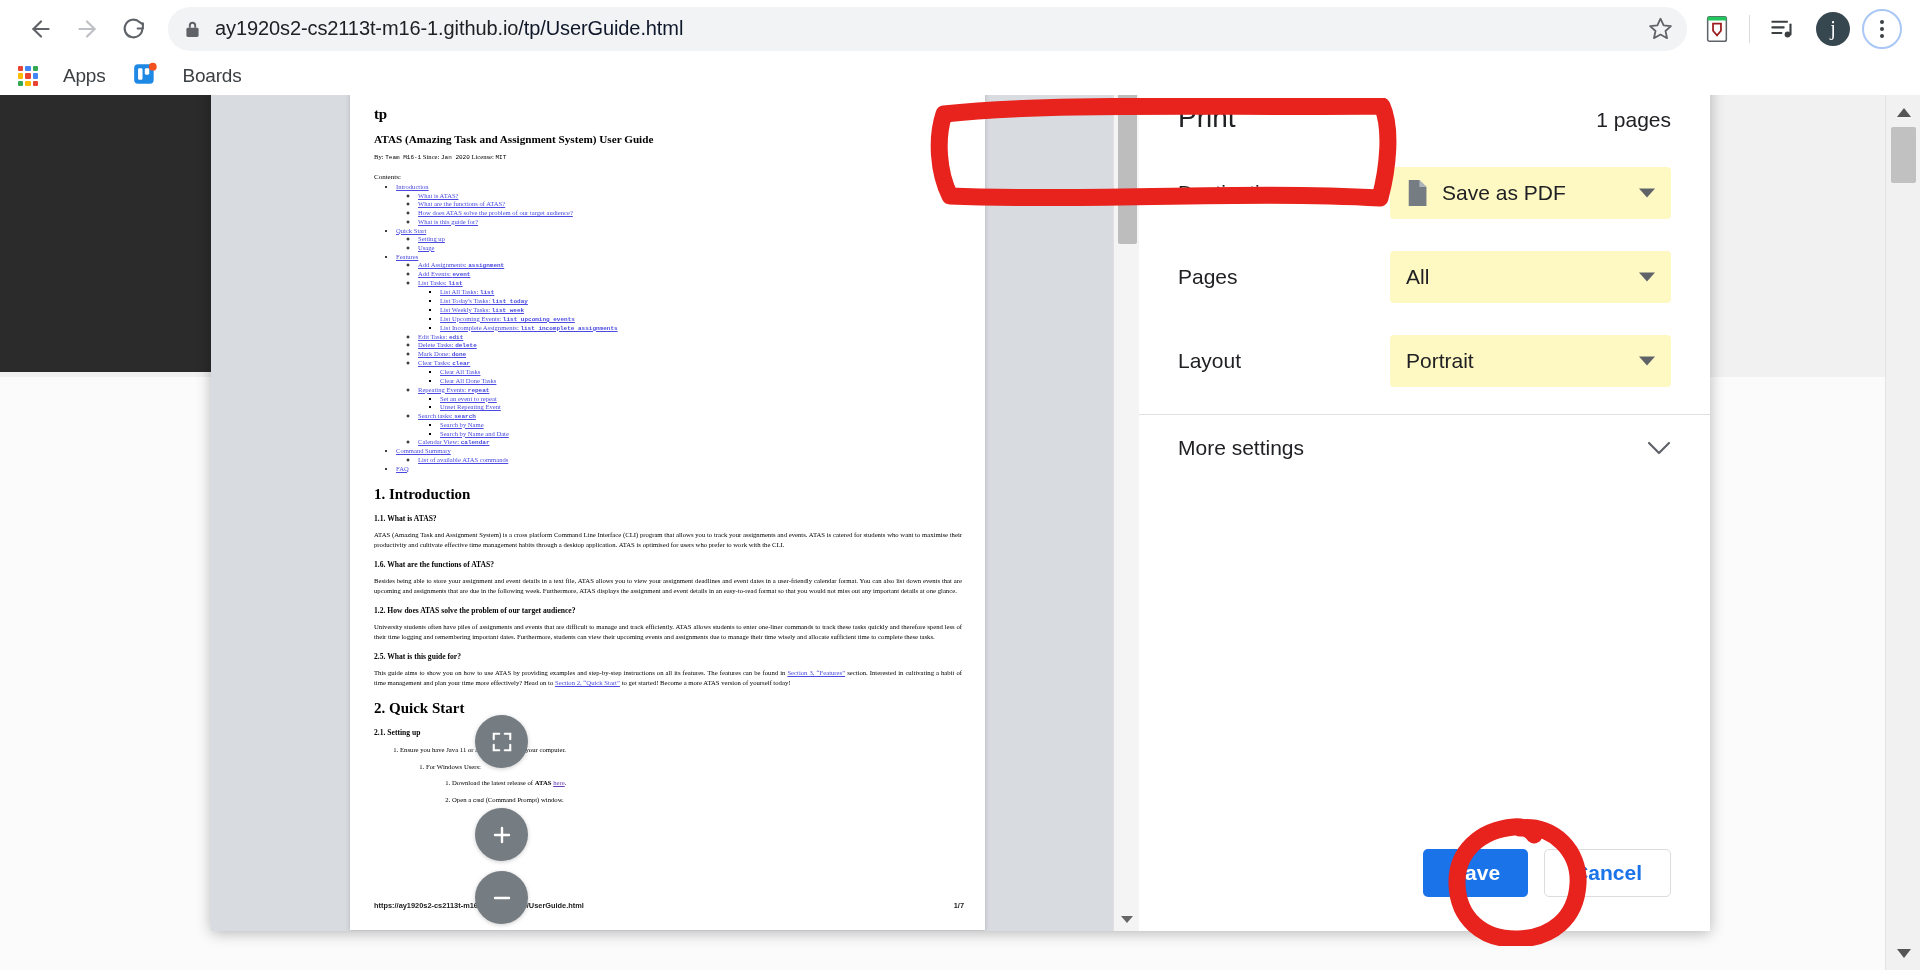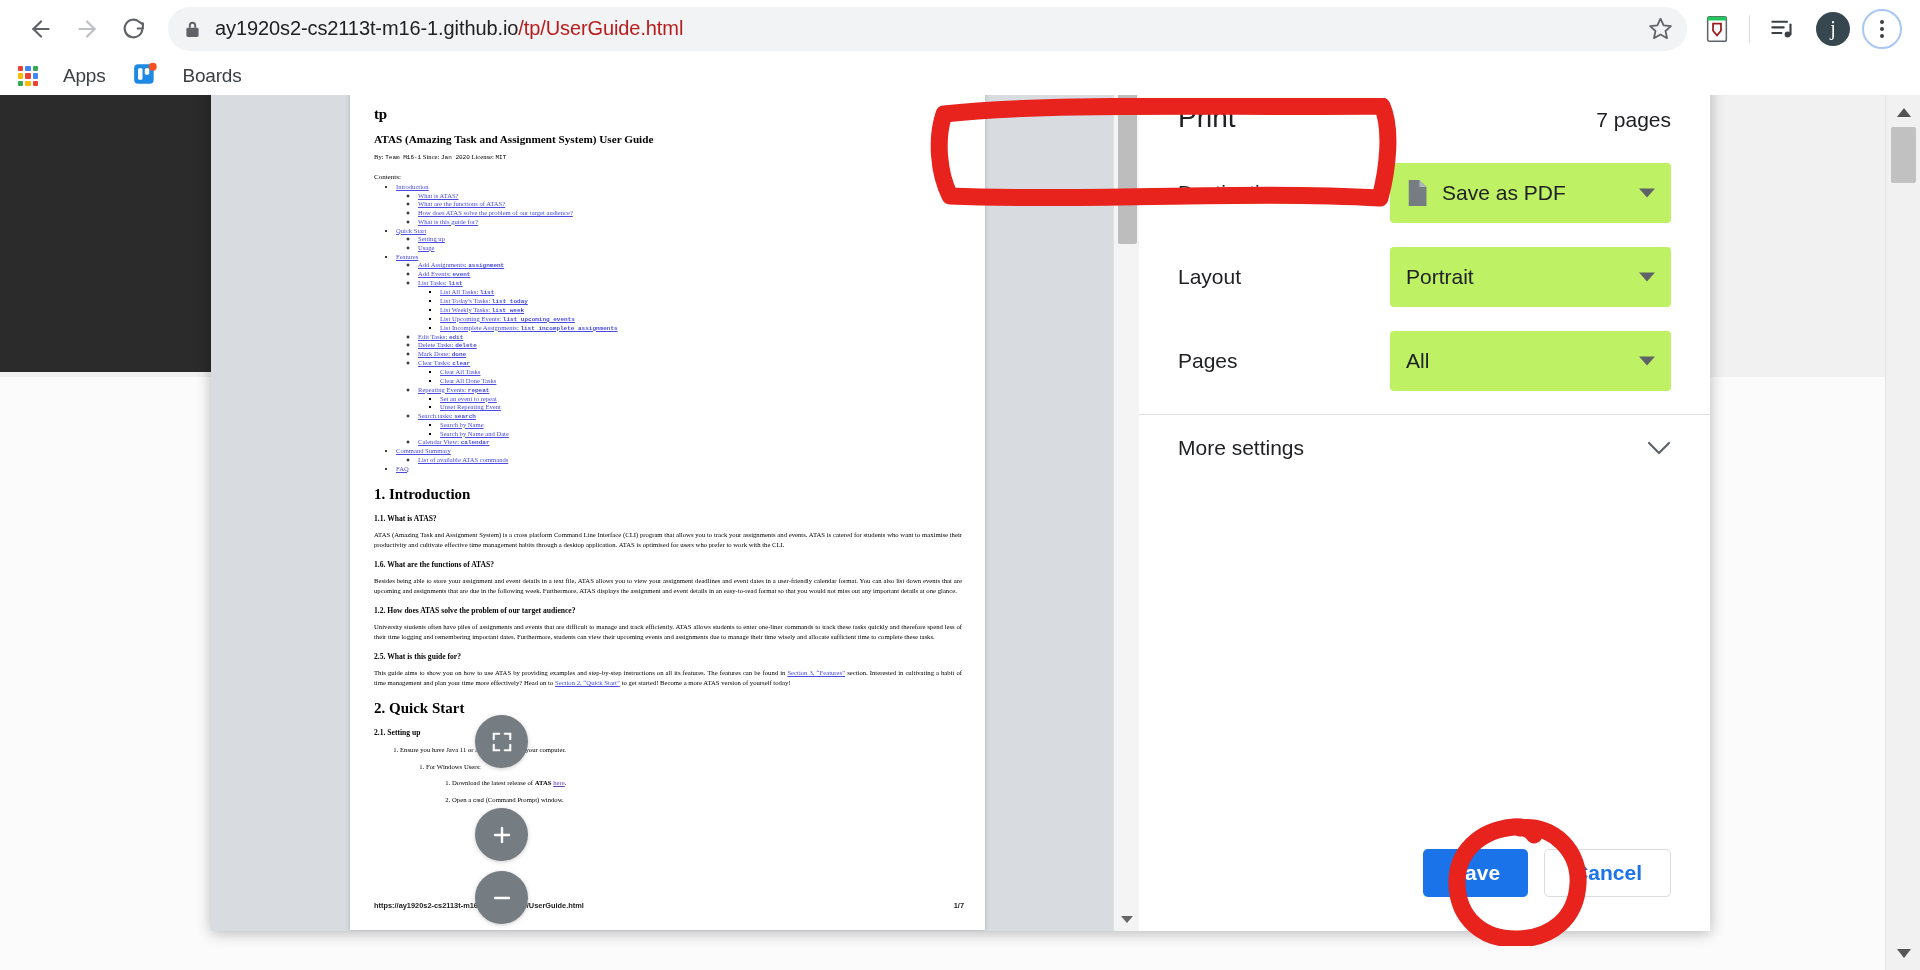--- a/index.html
+++ b/index.html
@@ -34,21 +34,21 @@
     background: #f1f3f4; border-radius: 22px;
     display: flex; align-items: center; padding: 0 16px;
     min-width: 0;
   }
   .lock { width: 17px; height: 20px; margin-right: 14px; flex: 0 0 auto; }
   .url {
     font-size: 20px; color: #202124; white-space: nowrap;
     overflow: hidden; text-overflow: ellipsis;
     letter-spacing: -0.1px;
   }
-  .url .dim { color: #b91c1c; }
+  .url .dim { color: #0f172a; }
 
   .star { width: 46px; height: 46px; display:flex; align-items:center; justify-content:center; color:#5f6368; margin-left:-56px; z-index:2;}
   .ext-icon { width: 40px; height: 40px; margin-left: 14px; display:flex; align-items:center; justify-content:center; flex:0 0 auto;}
   .chrome-sep { width:1px; height:28px; background:#dadce0; margin:0 12px; flex:0 0 auto;}
   .media-icon { width: 40px; height:40px; display:flex; align-items:center; justify-content:center; color:#3c4043; flex:0 0 auto;}
   .avatar {
     width: 34px; height: 34px; border-radius: 50%;
     background: #37474f; color: #fff; font-size: 20px;
     display:flex; align-items:center; justify-content:center;
     margin-left: 14px; flex:0 0 auto; font-family:"Liberation Serif", serif;
@@ -200,21 +200,21 @@
   .set-count { font-size:21px; color:#202124; }
 
   .set-rows { padding: 0 39px; }
   .set-row {
     display:flex; align-items:center; justify-content:space-between;
     height: 66px; margin-top: 18px;
   }
   .set-row:first-child { margin-top: 26px; }
   .set-label { font-size:21px; color:#202124; }
   .select {
-    width: 281px; height:60px; background:#bef264; border-radius:4px;
+    width: 281px; height:52px; background:#fef9c3; border-radius:4px;
     display:flex; align-items:center; padding:1px 16px; position:relative;
   }
   .select .sel-text { font-size:21px; color:#202124; }
   .pdf-icon { margin-right:14px; display:flex; flex:0 0 auto;}
   .caret {
     position:absolute; right:16px; top:50%; transform:translateY(-50%);
     width:0; height:0; border-left:8px solid transparent;
     border-right:8px solid transparent; border-top:9px solid #5f6368;
   }
 
@@ -498,51 +498,51 @@
           <svg width="12" height="7" viewBox="0 0 12 7">
               <polygon points="0,0 12,0 6,7" fill="#666"></polygon>
             </svg>
         </div>
       </div>
     </div>
 
     <div class="settings">
       <div class="set-head">
         <div class="set-title">Print</div>
-        <div class="set-count">7 pages</div>
+        <div class="set-count">1 pages</div>
       </div>
 
       <div class="set-rows">
 
         <div class="set-row">
           <div class="set-label">Destination</div>
           <div class="select">
             <span class="pdf-icon">
               <svg width="22" height="26" viewBox="0 0 18 22">
                   <path d="M2 0h9l6 6v16H2z" fill="#757c82"></path>
                   <path d="M11 0l6 6h-6z" fill="#b0b5ba"></path>
                 </svg>
             </span>
             <span class="sel-text">Save as PDF</span>
             <span class="caret"></span>
           </div>
         </div>
 
         <div class="set-row">
+          <div class="set-label">Pages</div>
+          <div class="select">
+            <span class="sel-text">All</span>
+            <span class="caret"></span>
+          </div>
+        </div>
+
+        <div class="set-row">
           <div class="set-label">Layout</div>
           <div class="select">
             <span class="sel-text">Portrait</span>
-            <span class="caret"></span>
-          </div>
-        </div>
-
-        <div class="set-row">
-          <div class="set-label">Pages</div>
-          <div class="select">
-            <span class="sel-text">All</span>
             <span class="caret"></span>
           </div>
         </div>
       </div>
 
       <div class="divider"></div>
 
       <div class="more-row">
         <div class="more-label">More settings</div>
         <span class="chev">

